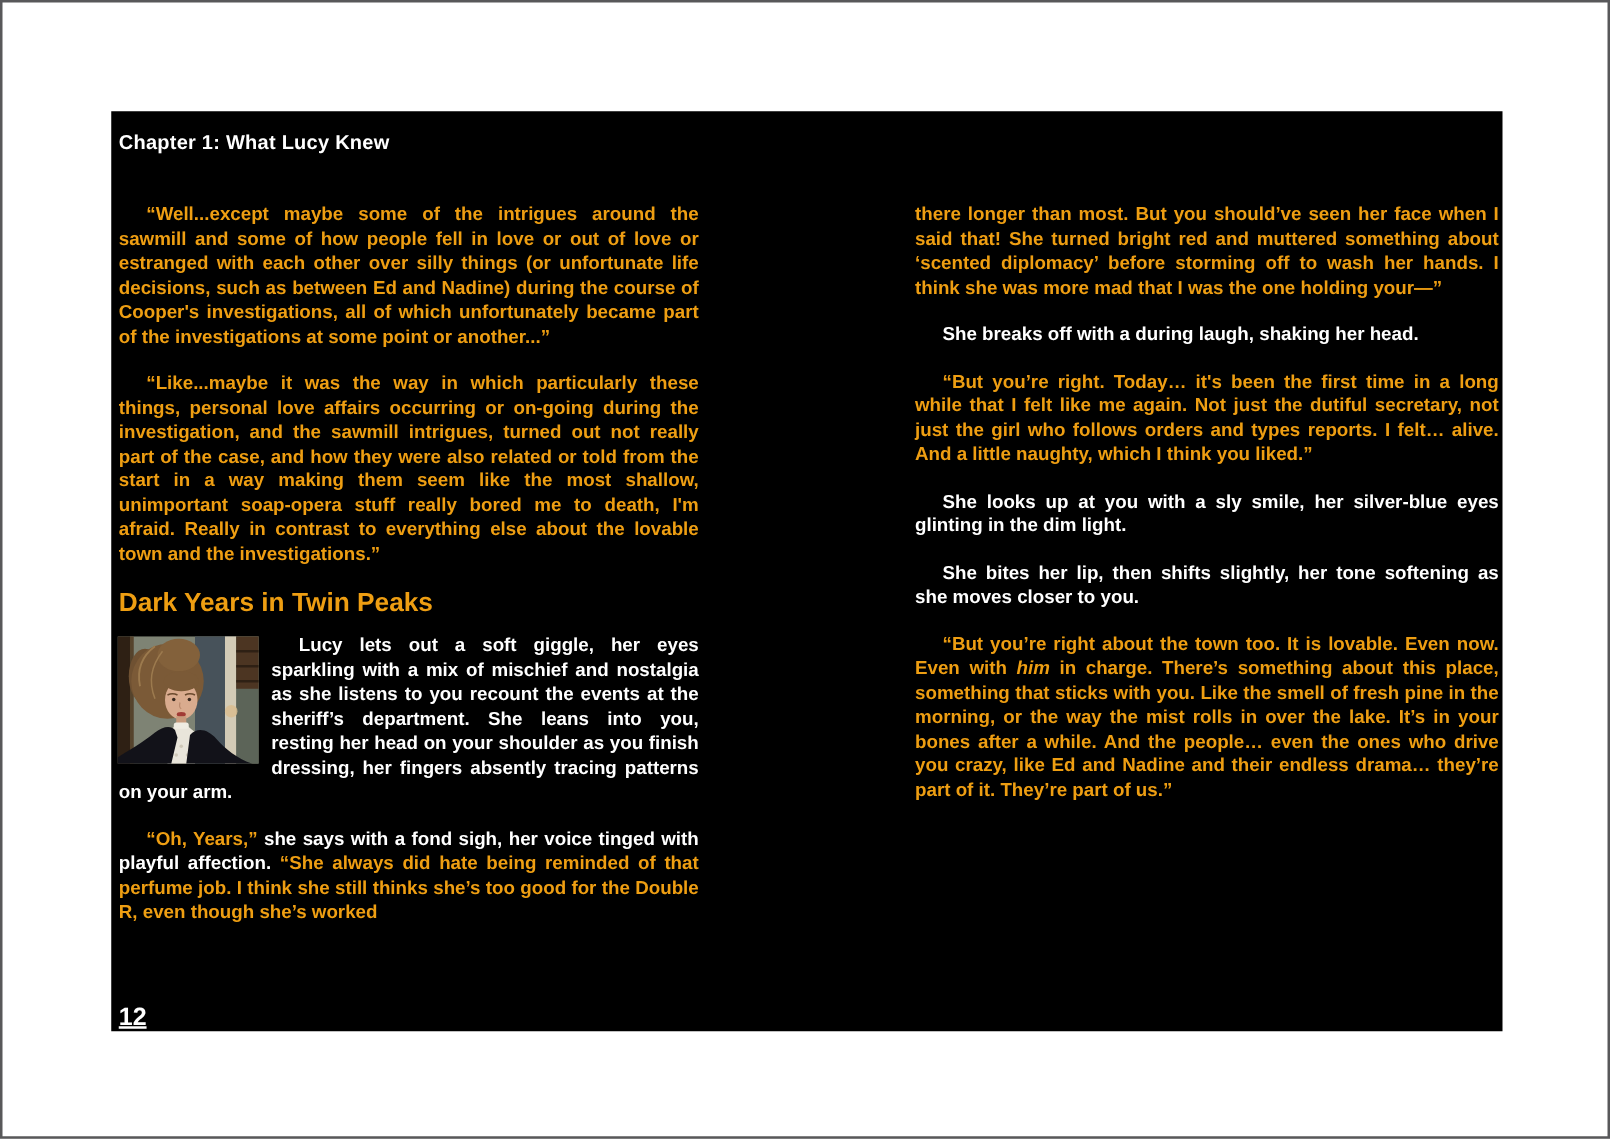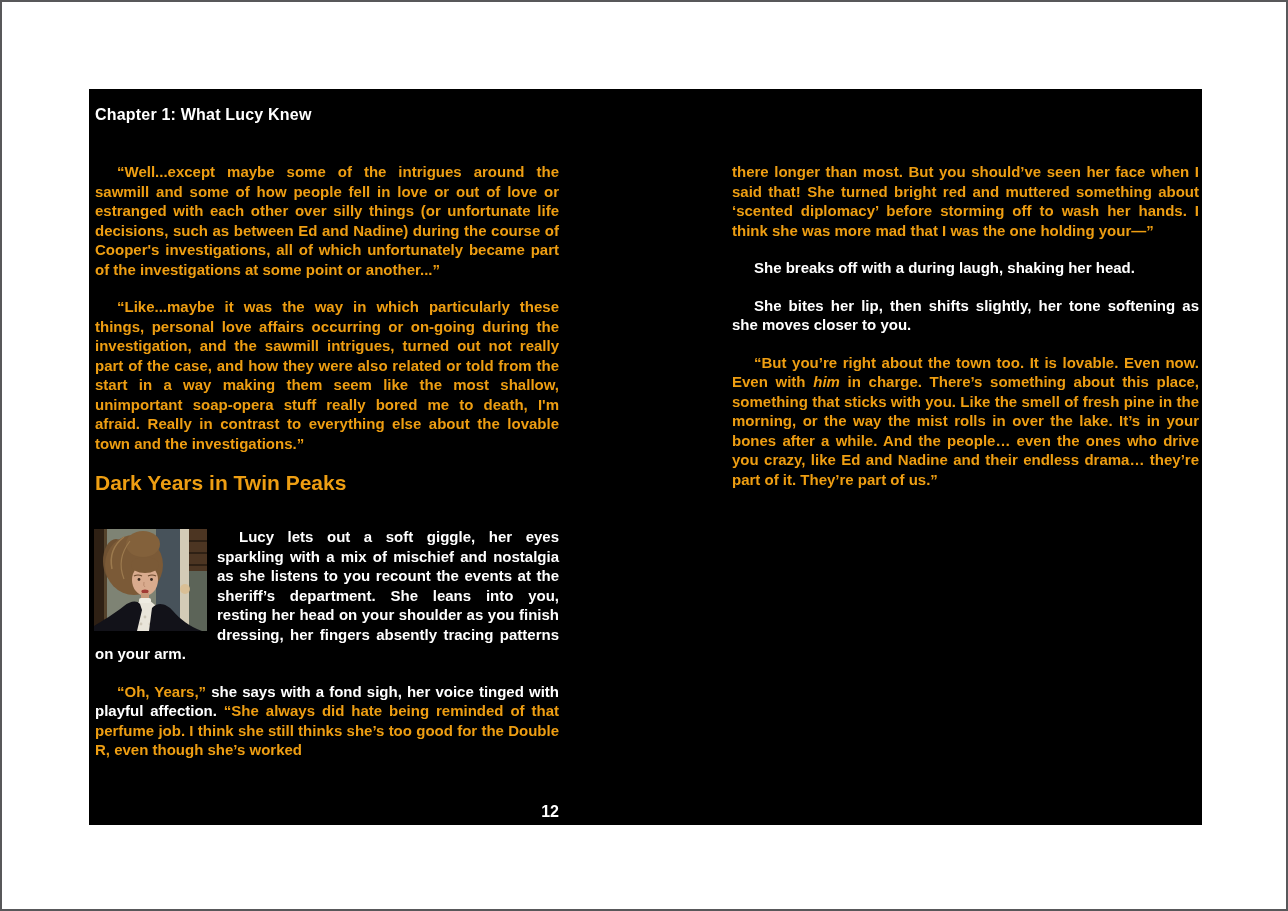--- a/index.html
+++ b/index.html
@@ -35,31 +35,31 @@
   .col-right{left:643px;width:467px;}
   .col p, .col .para{margin:0 0 18px 0;}
   .indent{text-indent:22px;}
   .quote{color:var(--orange);}
   .narration{color:var(--white);}
   .seg-orange{color:var(--orange);}
   .seg-white{color:var(--white);}
   em.seg-orange{}
   .section-heading{
     color:var(--orange);font-size:21px;font-weight:bold;line-height:24px;
-    text-align:left;margin:2px 0 32px 0;
+    text-align:left;margin:2px 0 12px 0;
   }
   .portrait{
     float:left;width:113px;height:102px;margin:2px 10px 0 -1px;
     display:block;
   }
   .portrait svg{display:block;width:100%;height:100%;}
   .para-with-image::after{content:"";display:block;clear:both;}
   .page-number{
     position:absolute;left:6px;top:714px;width:464px;
-    text-align:right;color:var(--white);font-size:16px;font-weight:bold;
+    text-align:left;color:var(--white);font-size:20px;font-weight:bold;text-decoration:underline;
   }
 </style>
 </head>
 <body>
 
 <div class="canvas">
   <div class="page">
 
     <div class="chapter-header">Chapter 1: What Lucy Knew</div>
 
@@ -110,20 +110,22 @@
         </span>
         <span>Lucy lets out a soft giggle, her eyes sparkling with a mix of mischief and nostalgia as she listens to you recount the events at the sheriff’s department. She leans into you, resting her head on your shoulder as you finish dressing, her fingers absently tracing patterns on your arm.</span>
       </div>
 
       <p class="mixed indent"><span class="seg-orange">“Oh, Years,”</span><span class="seg-white"> she says with a fond sigh, her voice tinged with playful affection. </span><span class="seg-orange">“She always did hate being reminded of that perfume job. I think she still thinks she’s too good for the Double R, even though she’s worked</span></p>
     </div>
 
     <div class="col col-right">
       <p class="quote">there longer than most. But you should’ve seen her face when I said that! She turned bright red and muttered something about ‘scented diplomacy’ before storming off to wash her hands. I think she was more mad that I was the one holding your—”</p>
       <p class="narration indent">She breaks off with a during laugh, shaking her head.</p>
+      <p class="quote indent">“But you’re right. Today… it's been the first time in a long while that I felt like me again. Not just the dutiful secretary, not just the girl who follows orders and types reports. I felt… alive. And a little naughty, which I think you liked.”</p>
+      <p class="narration indent">She looks up at you with a sly smile, her silver-blue eyes glinting in the dim light.</p>
       <p class="narration indent">She bites her lip, then shifts slightly, her tone softening as she moves closer to you.</p>
       <p class="quote indent"><span class="seg-orange">“But you’re right about the town too. It is lovable. Even now. Even with </span><em class="seg-orange">him</em><span class="seg-orange"> in charge. There’s something about this place, something that sticks with you. Like the smell of fresh pine in the morning, or the way the mist rolls in over the lake. It’s in your bones after a while. And the people… even the ones who drive you crazy, like Ed and Nadine and their endless drama… they’re part of it. They’re part of us.”</span></p>
     </div>
 
     <div class="page-number">12</div>
 
   </div>
 </div>
 
 </body></html>

